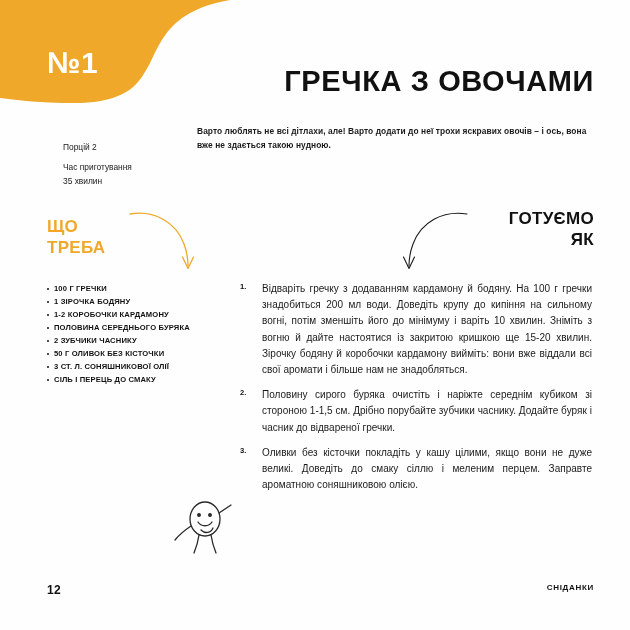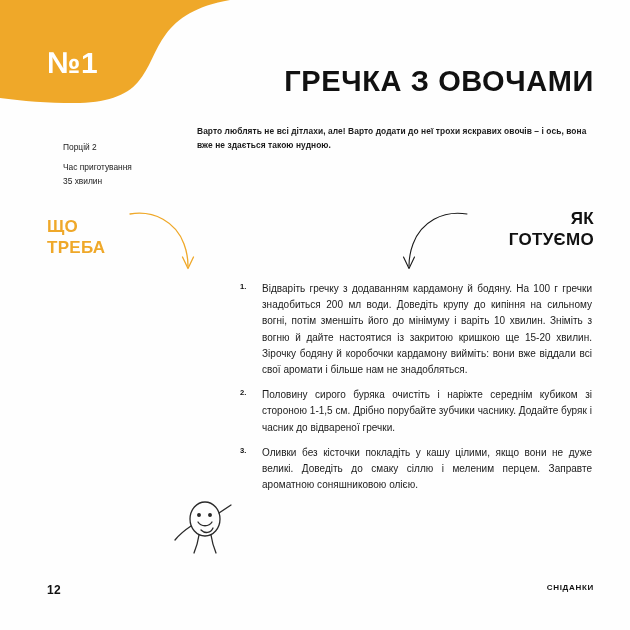--- a/index.html
+++ b/index.html
@@ -241,24 +241,34 @@
     <div>ТРЕБА</div>
   </div>
 
   <div class="need-arrow">
     <svg width="72" height="68" viewBox="0 0 72 68" xmlns="http://www.w3.org/2000/svg">
       <path d="M2,6 C26,2 48,14 56,36 C59,44 60,50 60,58" fill="none" stroke="#efa829" stroke-width="1.3" stroke-linecap="round"></path>
       <path d="M54.5,49 L60,60.5 L65.5,49" fill="none" stroke="#efa829" stroke-width="1.3" stroke-linecap="round" stroke-linejoin="round"></path>
     </svg>
   </div>
 
+  <ul class="ingredients">
+    <li>100 Г ГРЕЧКИ</li>
+    <li>1 ЗІРОЧКА БОДЯНУ</li>
+    <li>1-2 КОРОБОЧКИ КАРДАМОНУ</li>
+    <li>ПОЛОВИНА СЕРЕДНЬОГО БУРЯКА</li>
+    <li>2 ЗУБЧИКИ ЧАСНИКУ</li>
+    <li>50 Г ОЛИВОК БЕЗ КІСТОЧКИ</li>
+    <li>3 СТ. Л. СОНЯШНИКОВОЇ ОЛІЇ</li>
+    <li>СІЛЬ І ПЕРЕЦЬ ДО СМАКУ</li>
+  </ul>
 
   <div class="how-heading">
+    <div>ГОТУЄМО</div>
     <div>ЯК</div>
-    <div>ГОТУЄМО</div>
   </div>
 
   <div class="how-arrow">
     <svg width="72" height="68" viewBox="0 0 72 68" xmlns="http://www.w3.org/2000/svg">
       <path d="M70,6 C46,2 24,14 16,36 C13,44 12,50 12,58" fill="none" stroke="#1a1a1a" stroke-width="1.1" stroke-linecap="round"></path>
       <path d="M6.5,49 L12,60.5 L17.5,49" fill="none" stroke="#1a1a1a" stroke-width="1.1" stroke-linecap="round" stroke-linejoin="round"></path>
     </svg>
   </div>
 
   <div class="steps">

